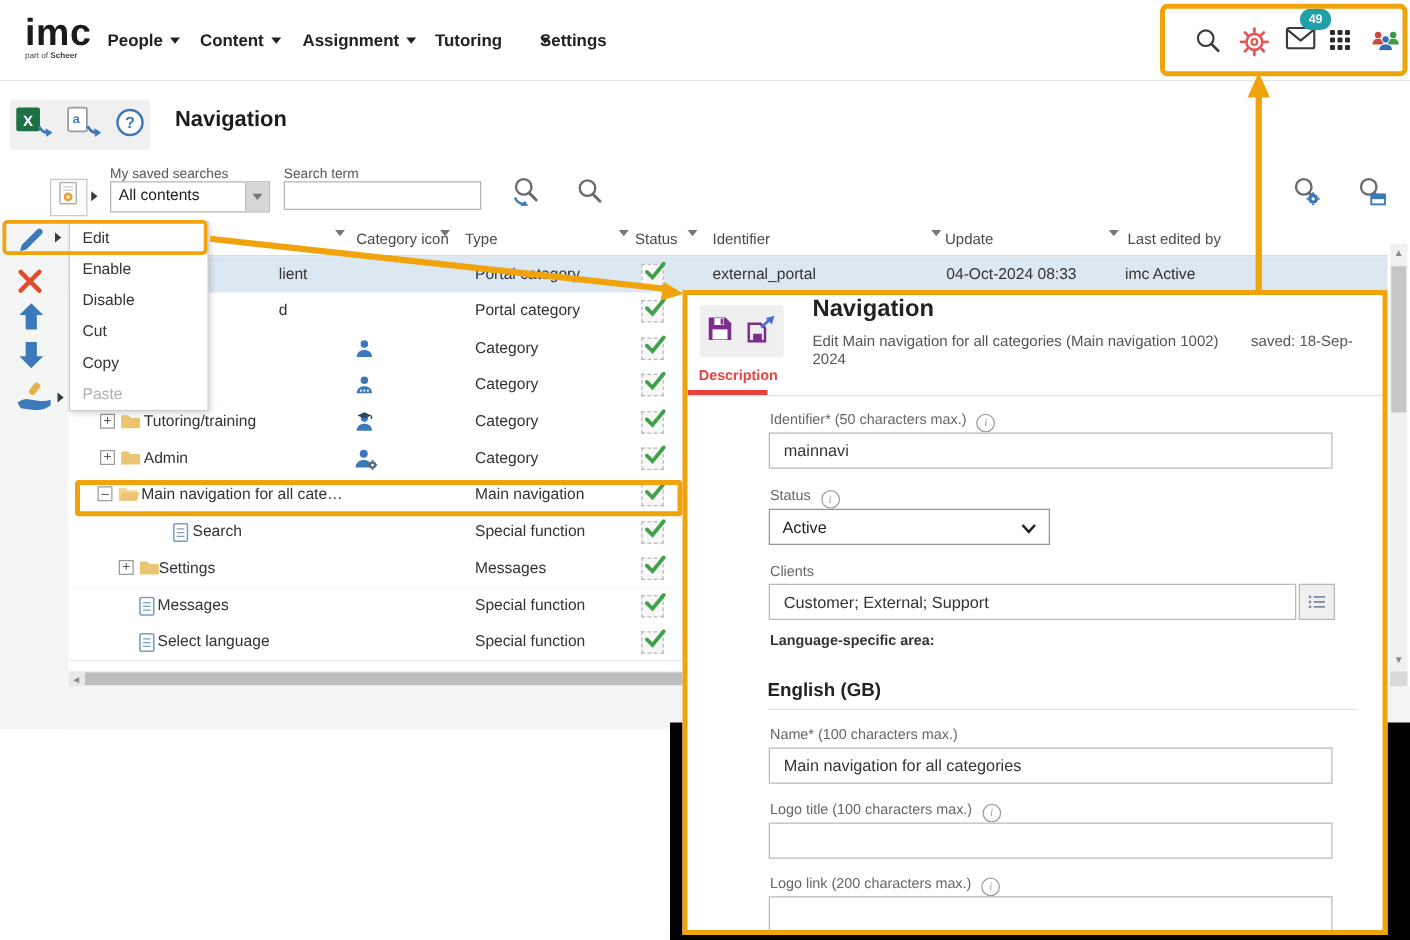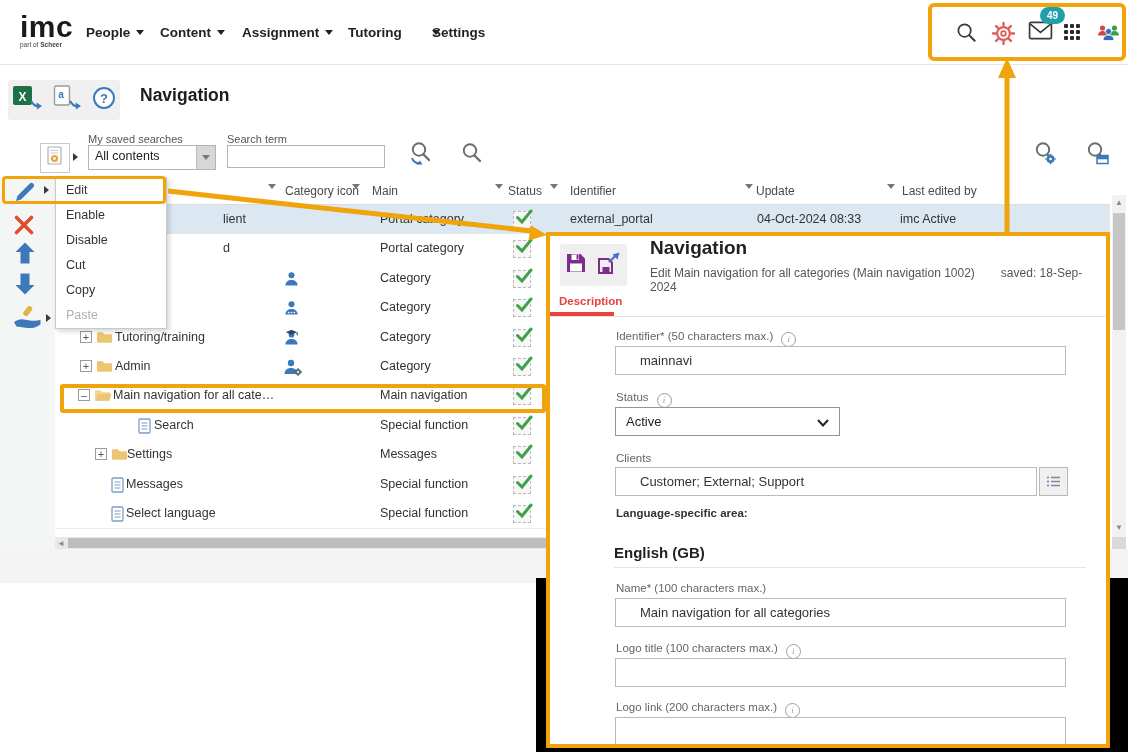--- a/index.html
+++ b/index.html
@@ -53,21 +53,21 @@
   
   .blackback{position:absolute;left:536px;top:578px;width:592px;height:174px;background:#000;z-index:25;}
   .panel{position:absolute;left:546px;top:232px;width:564px;height:516px;background:#fff;border:4px solid #f0a30a;box-sizing:border-box;z-index:30;overflow:hidden;}
   .p-iconbox{position:absolute;left:10px;top:8px;width:67px;height:42px;background:#efefef;border-radius:3px;display:flex;align-items:center;justify-content:center;gap:8px;}
   .p-title{position:absolute;left:100px;top:1px;font-size:19px;font-weight:700;color:#222;}
   .p-sub{position:absolute;left:100px;top:30px;font-size:12px;color:#555;}
   .p-tab{position:absolute;left:9px;top:59px;font-size:11.5px;font-weight:700;color:#e8433f;}
   .p-tabbar{position:absolute;left:0;top:76px;width:64px;height:4px;background:#e8433f;}
   .p-tabline{position:absolute;left:0;top:80px;width:556px;height:1px;background:#e2e2e2;}
   .flabel{position:absolute;font-size:11.5px;color:#666;}
-  .finput{position:absolute;height:29px;border:1px solid #b9b9b9;background:#fff;font-size:13px;color:#333;padding:0 24px;box-sizing:border-box;font-family:"Liberation Sans",sans-serif;}
+  .finput{position:absolute;height:29px;border:1px solid #b9b9b9;background:#fff;font-size:13px;color:#333;padding:0 11px;box-sizing:border-box;font-family:"Liberation Sans",sans-serif;}
   .fselect{position:absolute;height:29px;width:225px;border:1px solid #949494;background:#fff;font-size:13px;color:#222;line-height:27px;padding:0 10px;box-sizing:border-box;cursor:pointer;}
   .fselect svg{position:absolute;right:10px;top:11px;}
   .listbtn{position:absolute;width:29px;height:29px;background:#f0f0f0;border:1px solid #b9b9b9;box-sizing:border-box;display:flex;align-items:center;justify-content:center;cursor:pointer;}
   .info{display:inline-block;width:13px;height:13px;border:1px solid #9e9e9e;border-radius:50%;color:#9e9e9e;font-size:9px;line-height:12px;text-align:center;font-family:"Liberation Serif",serif;font-style:italic;margin-left:8px;vertical-align:-2px;}
   .langlink{color:#ee5350;font-size:12.5px;cursor:pointer;}
   .langsep{color:#ee5350;font-size:12.5px;}
   .p-h2{position:absolute;font-size:15px;font-weight:700;color:#222;}
   .p-hr{position:absolute;height:1px;background:#e5e5e5;}
   
   .annbox{position:absolute;border:4px solid #f0a30a;border-radius:6px;z-index:45;pointer-events:none;box-sizing:border-box;}
@@ -243,21 +243,21 @@
       <rect x="13" y="0.5" width="5.5" height="11" rx="2.7" transform="rotate(38 15.7 6)" fill="#e8b04a"></rect>
       <path d="M2,17 q5,-3.5 9.5,-2.5 l8.5,1.2 q4.5,0.6 8.5,-1 l0,4.5 q-5.5,4.5 -13,3.8 L4.5,21.5 z" fill="#3d79b8"></path>
     </svg></span>
 <span class="flyout abs" style="left:46px;top:314px;"></span>
 
 <div class="tablewrap">
   <div class="thead" id="table-head">
       <span class="hcaret" style="left: 213px;"><span class="scaret"></span></span>
       <span class="hlbl" style="left: 230px;">Category icon</span>
       <span class="hcaret" style="left: 297px;"><span class="scaret"></span></span>
-      <span class="hlbl" style="left: 317px;">Main</span>
+      <span class="hlbl" style="left: 317px;">Type</span>
       <span class="hcaret" style="left: 440px;"><span class="scaret"></span></span>
       <span class="hlbl" style="left: 453px;">Status</span>
       <span class="hcaret" style="left: 495px;"><span class="scaret"></span></span>
       <span class="hlbl" style="left: 515px;">Identifier</span>
       <span class="hcaret" style="left: 690px;"><span class="scaret"></span></span>
       <span class="hlbl" style="left: 701px;">Update</span>
       <span class="hcaret" style="left: 832px;"><span class="scaret"></span></span>
       <span class="hlbl" style="left: 847px;">Last edited by</span>
     </div>
   <div id="table-body">

